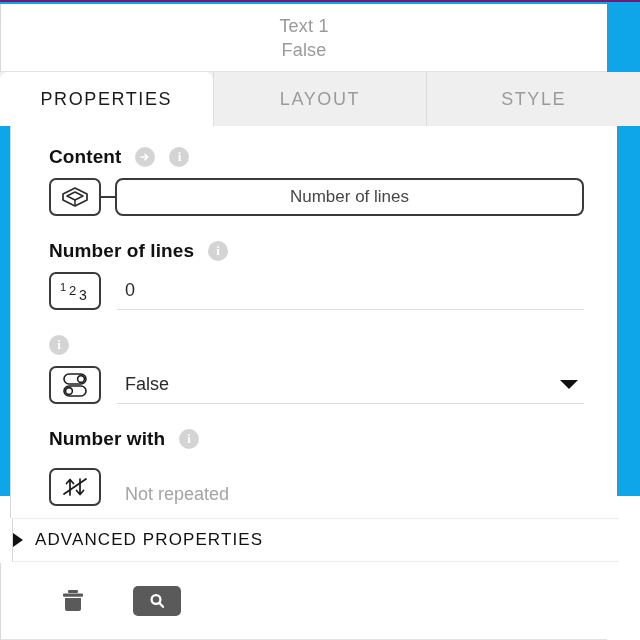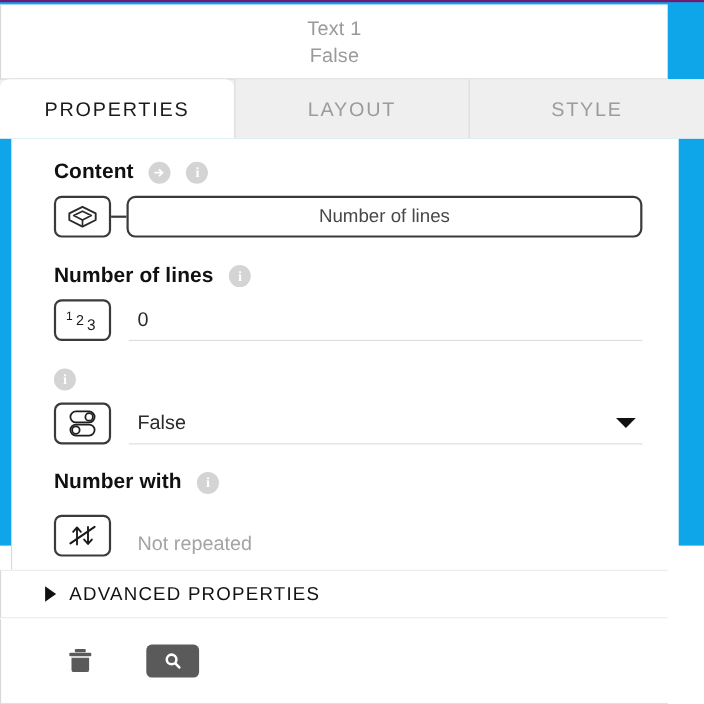--- a/index.html
+++ b/index.html
@@ -185,31 +185,30 @@
     border-left: 9px solid transparent;
     border-right: 9px solid transparent;
     border-top: 9px solid #111111;
     margin-right: 6px;
     flex: 0 0 auto;
   }
 
   
   .advanced {
     position: absolute;
-    left: 0; top: 516px;
+    left: 12px; top: 516px;
     width: 607px;
     height: 44px;
     background: #ffffff;
     border-left: 1px solid #d8d8d8;
     border-top: 1px solid #ececec;
     border-bottom: 1px solid #ececec;
     box-sizing: border-box;
     display: flex;
     align-items: center;
-    padding-left: 40px;
     gap: 12px;
   }
   .tri-right {
     width: 0; height: 0;
     border-top: 7px solid transparent;
     border-bottom: 7px solid transparent;
     border-left: 10px solid #111111;
     flex: 0 0 auto;
   }
   .advanced-label {

